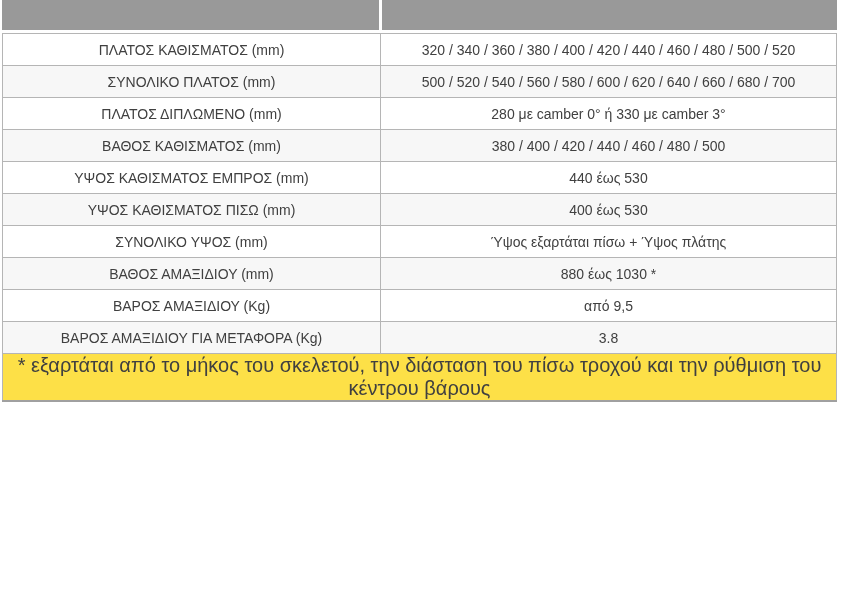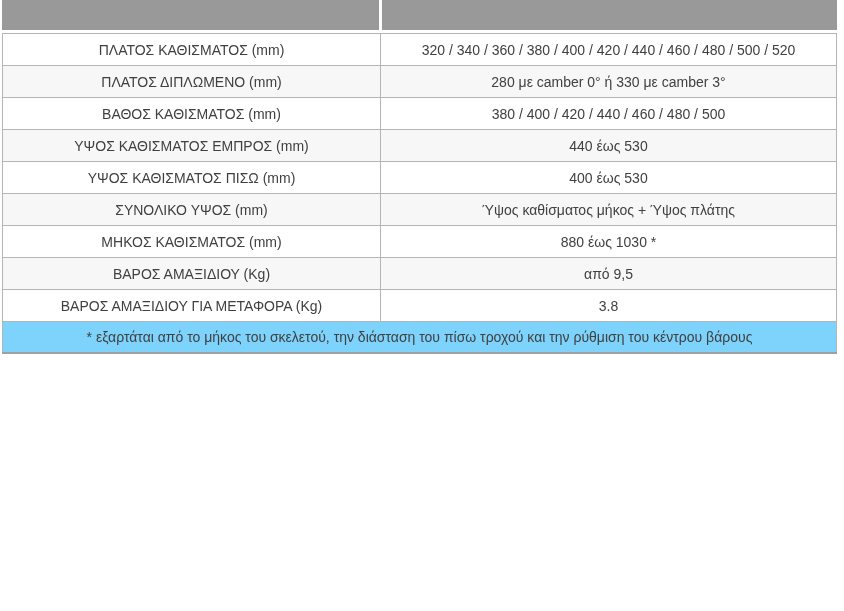--- a/index.html
+++ b/index.html
@@ -46,22 +46,22 @@
     font-size: 14px;
     color: #404040;
     padding: 0 6px;
     overflow: hidden;
     white-space: nowrap;
   }
   tbody tr:nth-child(even) td {
     background: #f7f7f7;
   }
   tfoot td.foot {
-    background: #7dd3fc;
-    font-size: 14px;
+    background: #fde047;
+    font-size: 20px;
     height: 30px;
     border-bottom: 2px solid #a0a0a0;
     white-space: normal;
   }
 </style>
 </head>
 <body>
 
 <div class="wrap">
 
@@ -74,41 +74,45 @@
     <colgroup>
         <col class="label-col">
         <col>
       </colgroup>
     <tbody>
       <tr>
         <td>ΠΛΑΤΟΣ ΚΑΘΙΣΜΑΤΟΣ (mm)</td>
         <td>320 / 340 / 360 / 380 / 400 / 420 / 440 / 460 / 480 / 500 / 520</td>
       </tr>
       <tr>
+        <td>ΣΥΝΟΛΙΚΟ ΠΛΑΤΟΣ (mm)</td>
+        <td>500 / 520 / 540 / 560 / 580 / 600 / 620 / 640 / 660 / 680 / 700</td>
+      </tr>
+      <tr>
         <td>ΠΛΑΤΟΣ ΔΙΠΛΩΜΕΝΟ (mm)</td>
         <td>280 με camber 0° ή 330 με camber 3°</td>
       </tr>
       <tr>
         <td>ΒΑΘΟΣ ΚΑΘΙΣΜΑΤΟΣ (mm)</td>
         <td>380 / 400 / 420 / 440 / 460 / 480 / 500</td>
       </tr>
       <tr>
         <td>ΥΨΟΣ ΚΑΘΙΣΜΑΤΟΣ ΕΜΠΡΟΣ (mm)</td>
         <td>440 έως 530</td>
       </tr>
       <tr>
         <td>ΥΨΟΣ ΚΑΘΙΣΜΑΤΟΣ ΠΙΣΩ (mm)</td>
         <td>400 έως 530</td>
       </tr>
       <tr>
         <td>ΣΥΝΟΛΙΚΟ ΥΨΟΣ (mm)</td>
-        <td>Ύψος καθίσματος μήκος + Ύψος πλάτης</td>
+        <td>Ύψος εξαρτάται πίσω + Ύψος πλάτης</td>
       </tr>
       <tr>
-        <td>ΜΗΚΟΣ ΚΑΘΙΣΜΑΤΟΣ (mm)</td>
+        <td>ΒΑΘΟΣ ΑΜΑΞΙΔΙΟΥ (mm)</td>
         <td>880 έως 1030 *</td>
       </tr>
       <tr>
         <td>ΒΑΡΟΣ ΑΜΑΞΙΔΙΟΥ (Kg)</td>
         <td>από 9,5</td>
       </tr>
       <tr>
         <td>ΒΑΡΟΣ ΑΜΑΞΙΔΙΟΥ ΓΙΑ ΜΕΤΑΦΟΡΑ (Kg)</td>
         <td>3.8</td>
       </tr>

